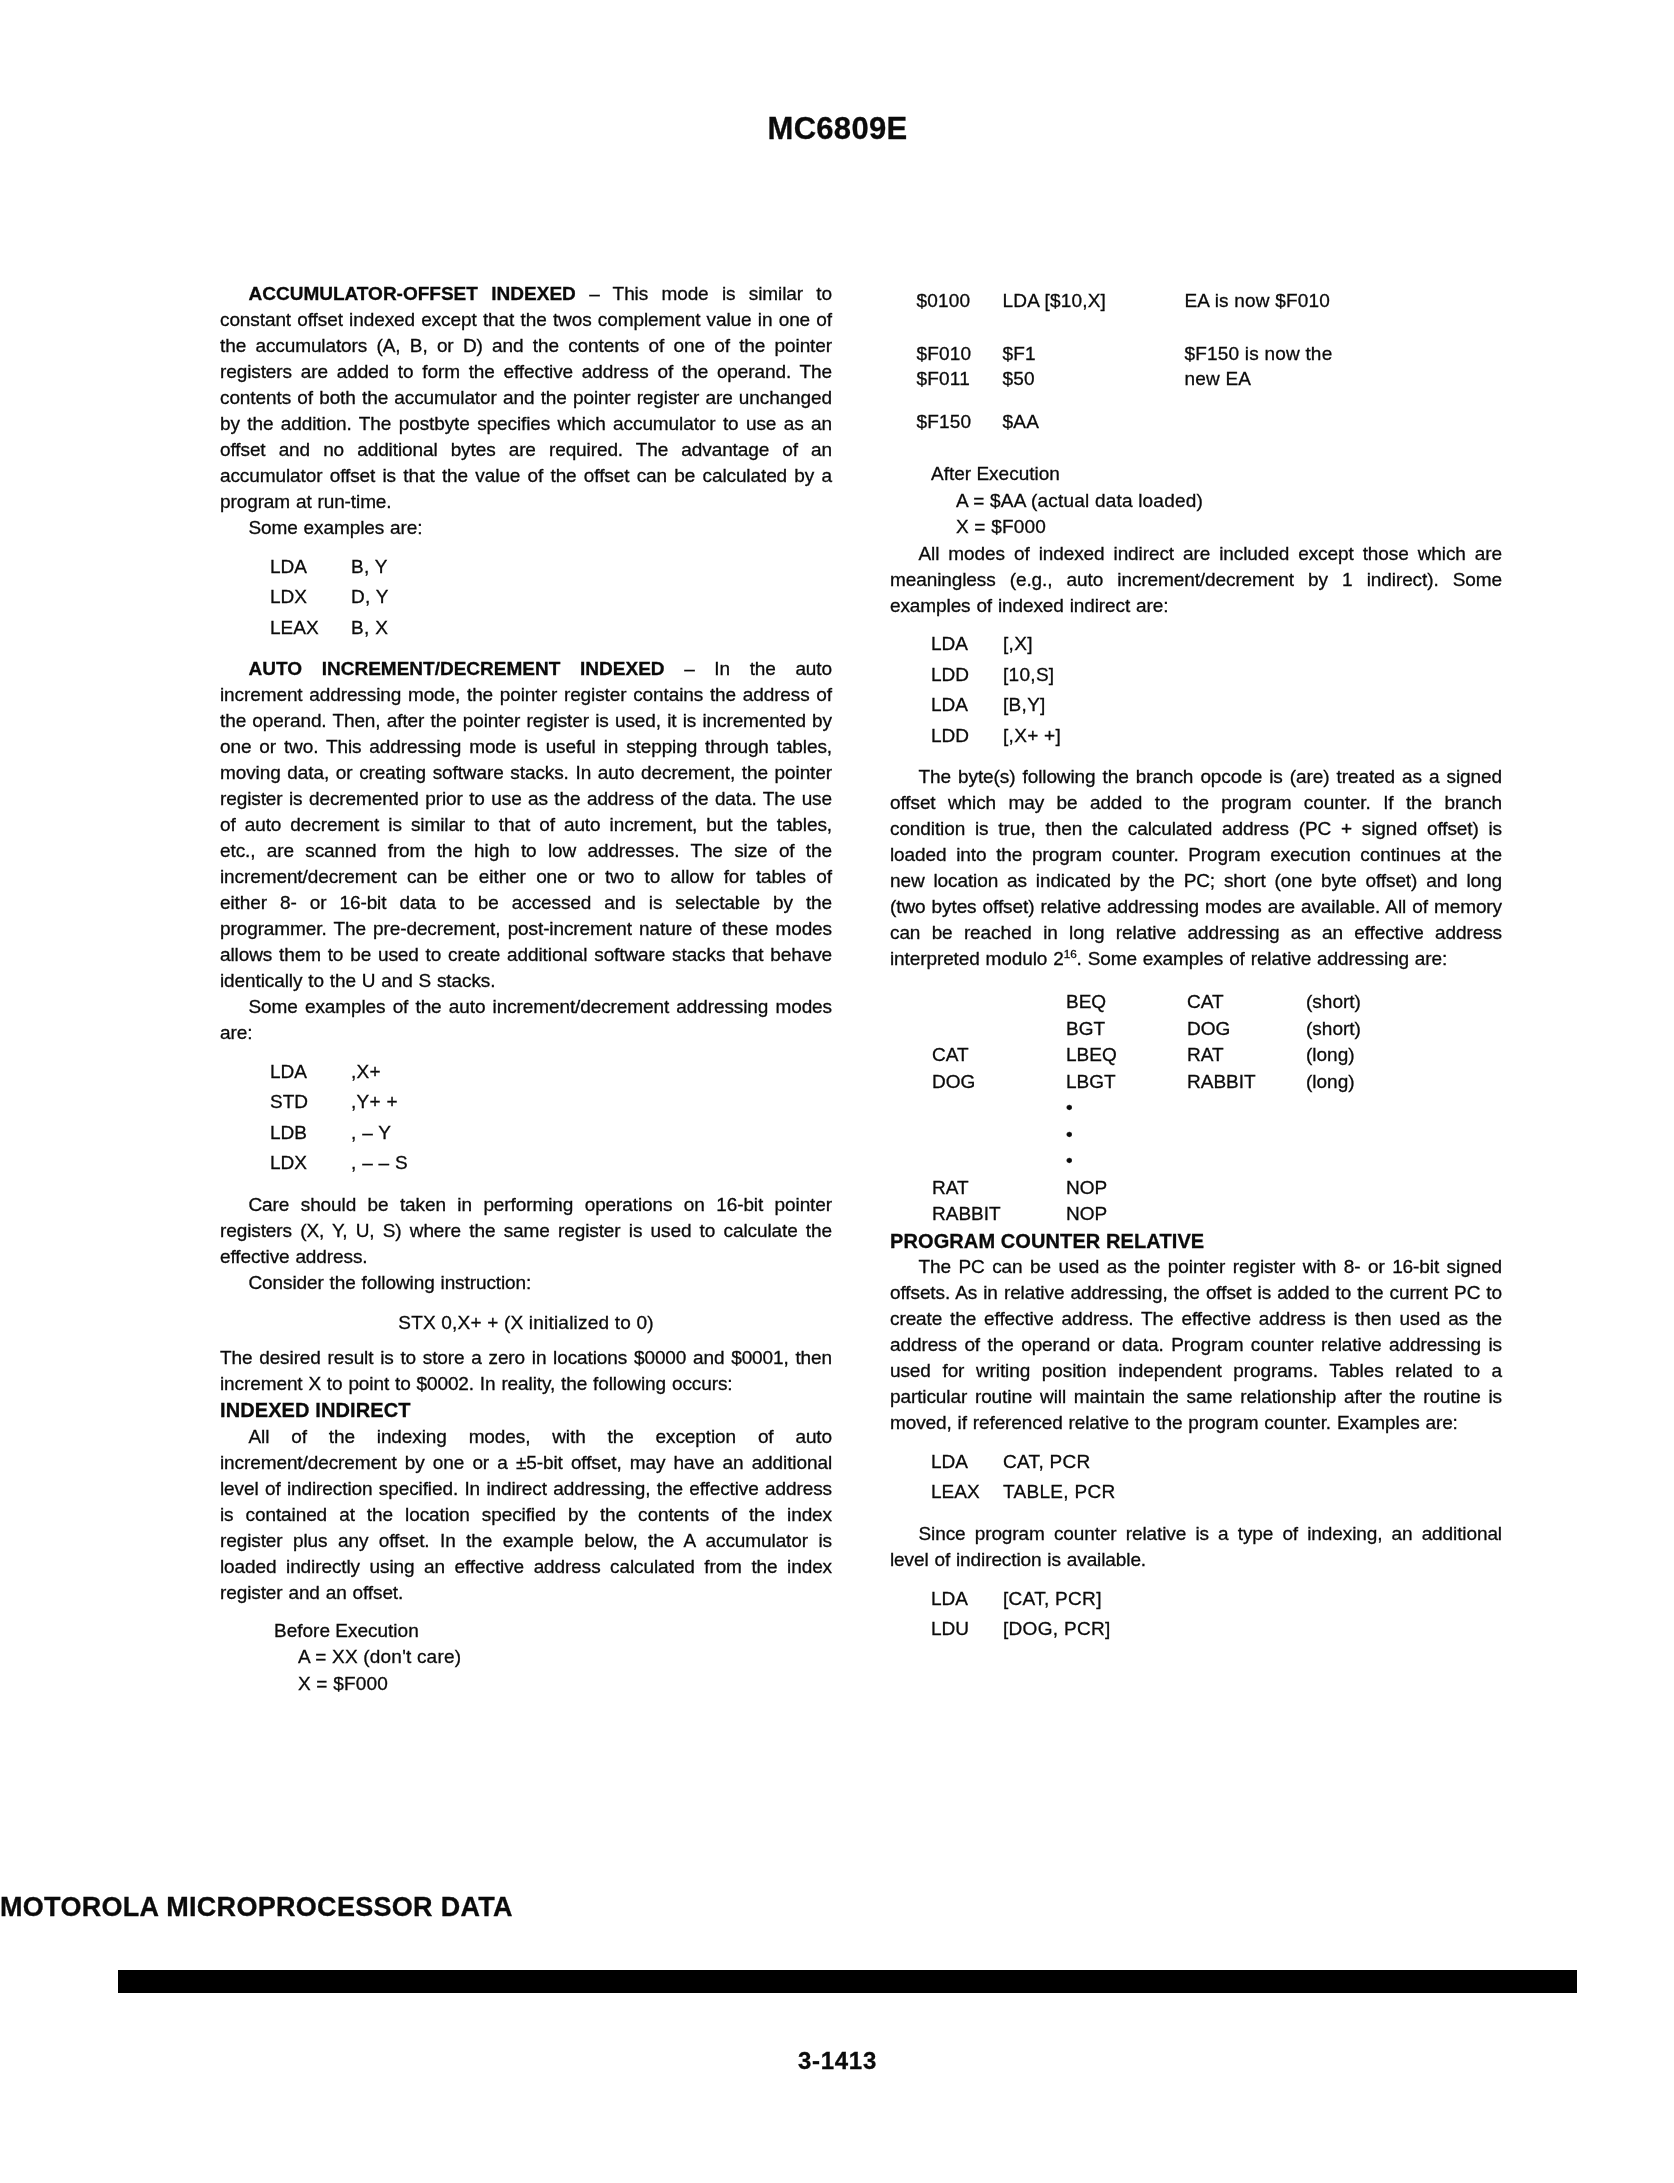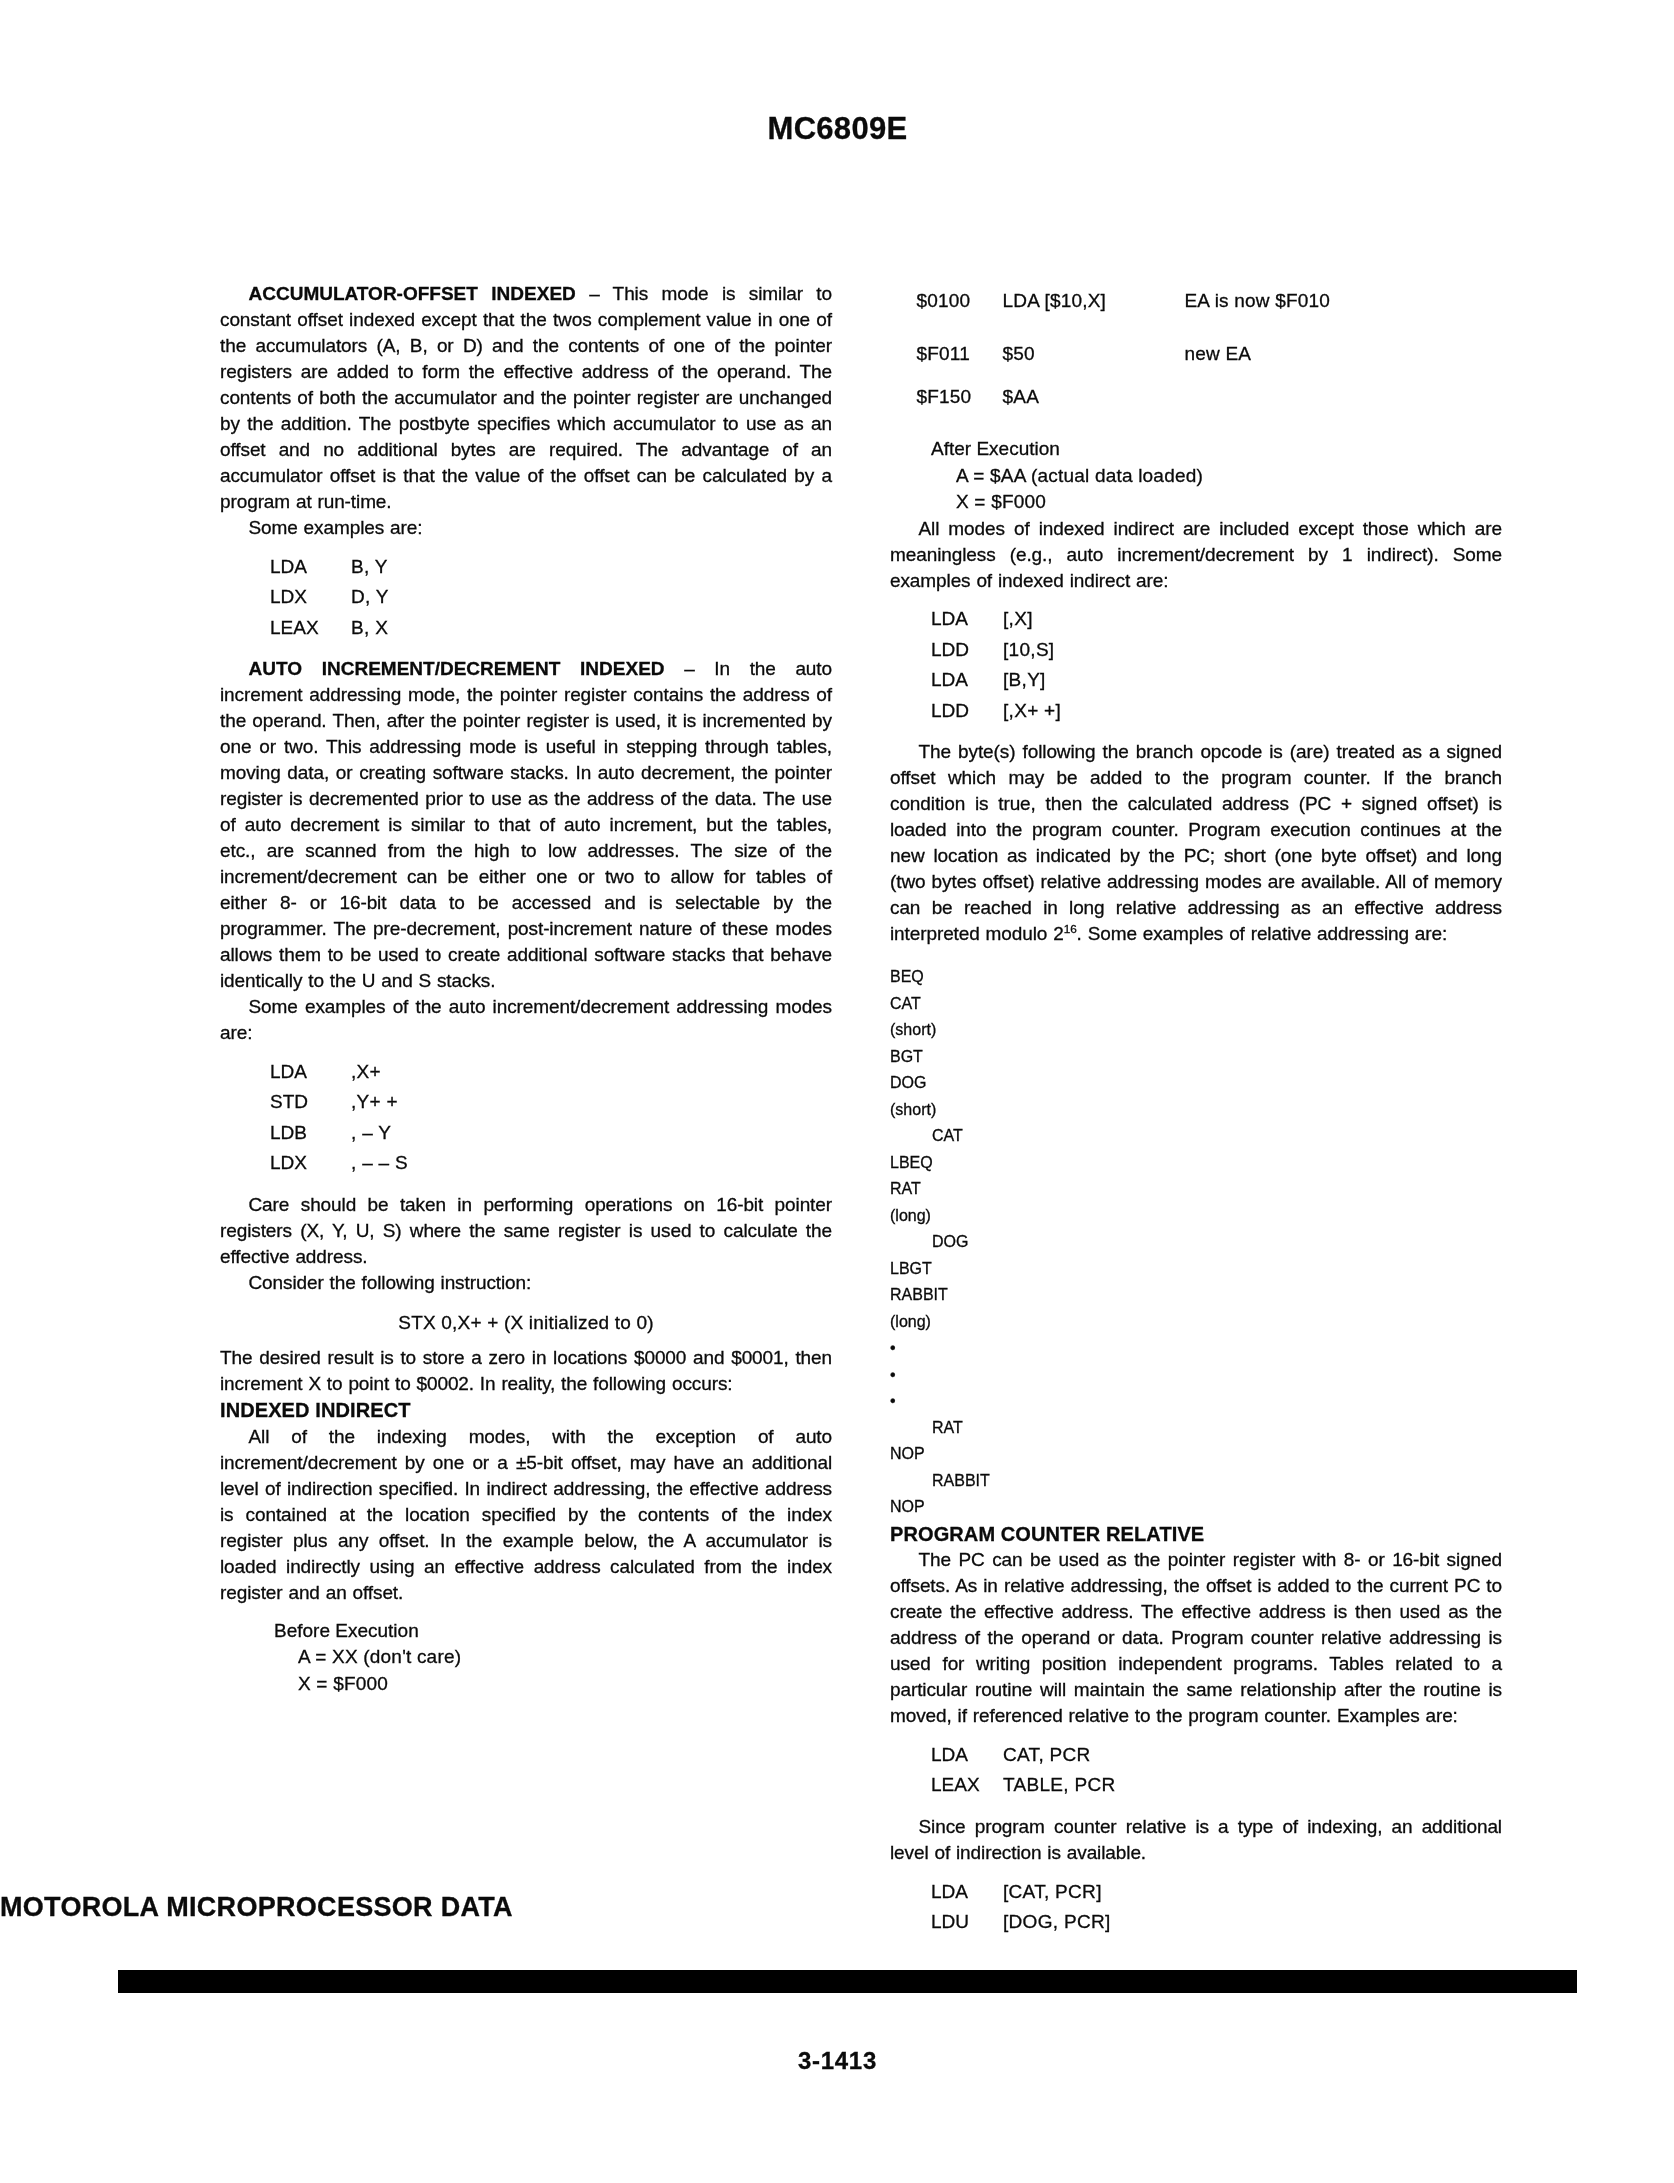--- a/index.html
+++ b/index.html
@@ -69,21 +69,21 @@
   .mem-table { margin-top:6.6px; }
   .mem-row { display:flex; line-height:25px; font-size:19px; letter-spacing:0.2px; }
   .mem-addr { margin-left:26.5px; width:86px; }
   .mem-val  { width:182px; white-space:pre; }
   .mem-comment { flex:1; }
   .vgap-lg { height:28px; }
   .vgap-md { height:18.5px; }
 
   
   .branch-table { margin-top:17px; }
-  .branch-row { display:flex; line-height:26.5px; font-size:16px;flex-direction:column; }
+  .branch-row { display:flex; line-height:26.5px; font-size:19px; }
   .b-label  { margin-left:42px; width:134px; }
   .b-mnem   { width:121px; }
   .b-target { width:119px; }
   .b-kind   { flex:1; }
 
   sup { font-size:0.62em; vertical-align:super; line-height:0; }
 
   
   .mt-sect   { margin-top:17px; }
   .mt-para   { margin-top:8px; }
@@ -160,20 +160,25 @@
   <div class="col col-right">
 
     <div class="mem-table">
       <div class="mem-row">
           <span class="mem-addr">$0100</span>
           <span class="mem-val">LDA [$10,X]</span>
           <span class="mem-comment">EA is now $F010</span>
         </div>
       <div class="vgap-lg"></div>
       <div class="mem-row">
+          <span class="mem-addr">$F010</span>
+          <span class="mem-val">$F1</span>
+          <span class="mem-comment">$F150 is now the</span>
+        </div>
+      <div class="mem-row">
           <span class="mem-addr">$F011</span>
           <span class="mem-val">$50</span>
           <span class="mem-comment">new EA</span>
         </div>
       <div class="vgap-md"></div>
       <div class="mem-row">
           <span class="mem-addr">$F150</span>
           <span class="mem-val">$AA</span>
           <span class="mem-comment"></span>
         </div>

